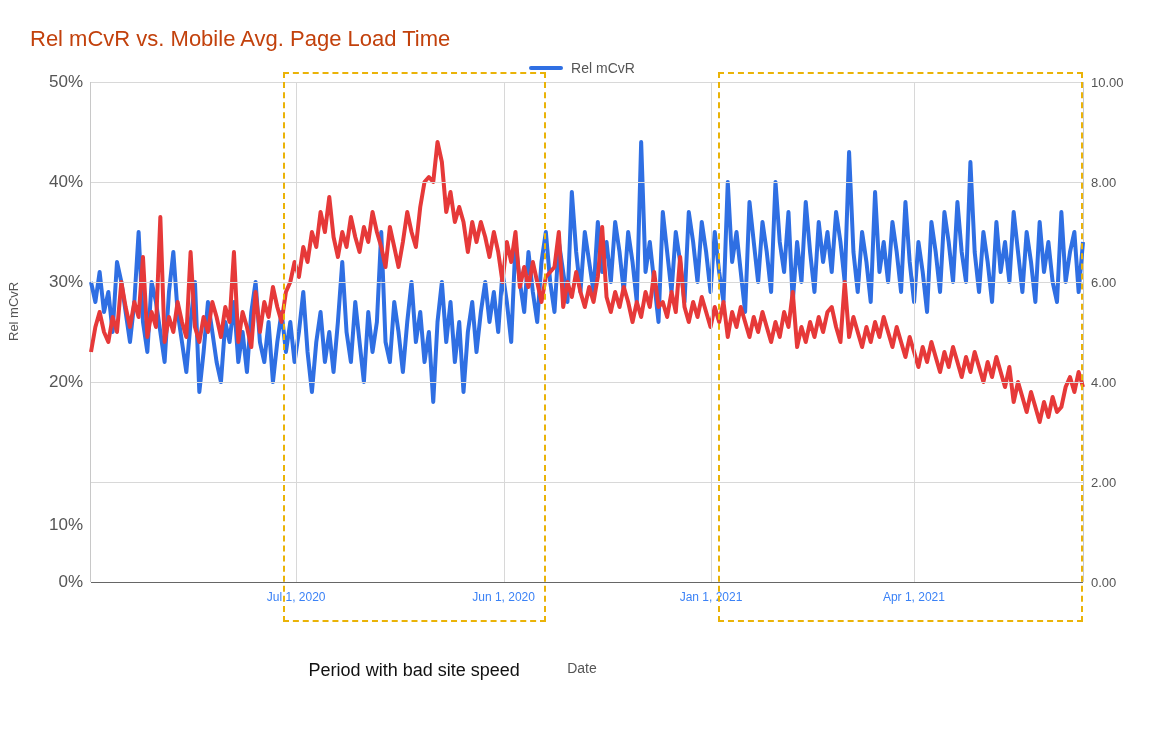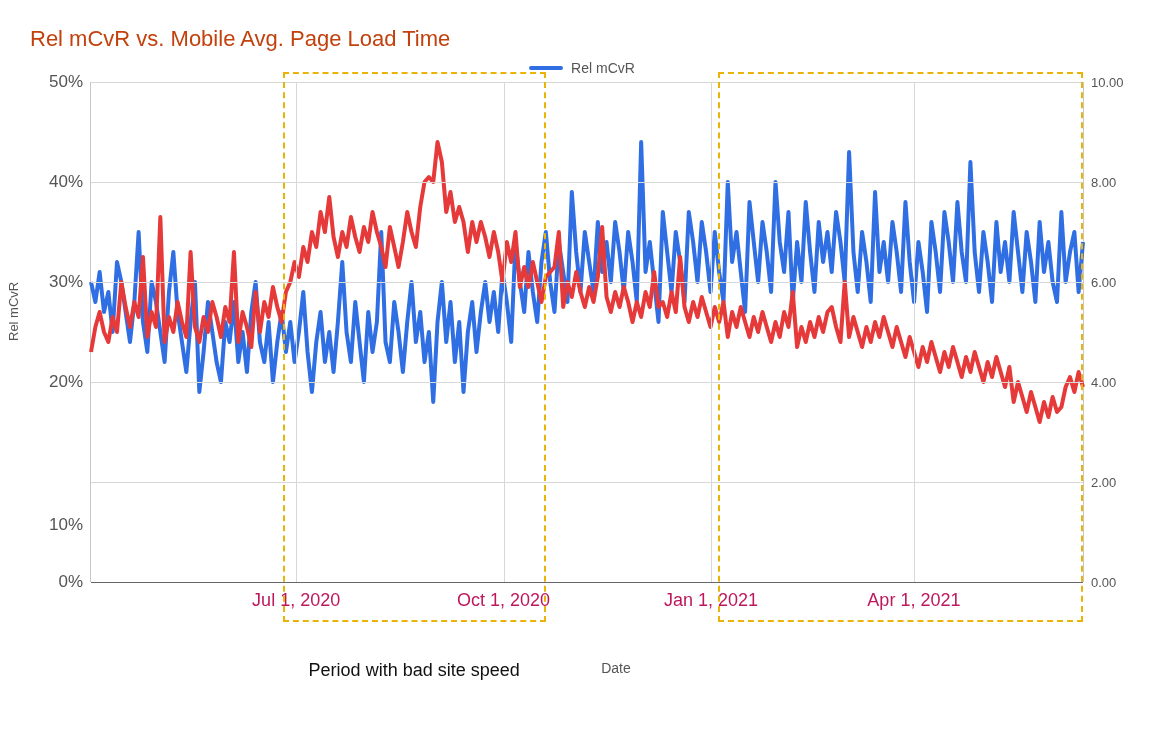--- a/index.html
+++ b/index.html
@@ -49,21 +49,20 @@
     font-size: 13px;
     color: #555;
   }
   .x-label {
     position: absolute;
     left: 50%;
     bottom: -54px;
     transform: translateX(-50%);
     font-size: 14px;
     color: #555;
-    margin-left: 34px;
   }
   .plot {
     position: absolute;
     left: 70px;
     right: 60px;
     top: 0;
     bottom: 40px;
     border-left: 1px solid #c8c8c8;
     border-right: 1px solid #c8c8c8;
   }
@@ -93,22 +92,22 @@
     padding-left: 8px;
     font-size: 13px;
     color: #555;
     white-space: nowrap;
   }
   .axis-tick-x {
     position: absolute;
     top: 100%;
     transform: translateX(-50%);
     padding-top: 8px;
-    font-size: 18px;
-    color: #be185d;
+    font-size: 12px;
+    color: #3b82f6;
     white-space: nowrap;
   }
   .highlight-box {
     position: absolute;
     border: 2px dashed #eab308;
     top: -10px;
     bottom: -40px;
     pointer-events: none;
   }
   svg.lines {
@@ -173,21 +172,21 @@
         <div class="gridline-h" style="top: 20%;"></div>
         <div class="axis-tick-y-left" style="top: 20%;">40%</div>
         <div class="axis-tick-y-right" style="top: 20%;">8.00</div>
         <div class="gridline-h" style="top: 0%;"></div>
         <div class="axis-tick-y-left" style="top: 0%;">50%</div>
         <div class="axis-tick-y-right" style="top: 0%;">10.00</div>
         <div class="zero-line" style="top: 100%;"></div>
         <div class="gridline-v" style="left: 20.6818%;"></div>
         <div class="axis-tick-x" style="left: 20.6818%;">Jul 1, 2020</div>
         <div class="gridline-v" style="left: 41.5909%;"></div>
-        <div class="axis-tick-x" style="left: 41.5909%;">Oct 1, 2020</div>
+        <div class="axis-tick-x" style="left: 41.5909%;">Jun 1, 2020</div>
         <div class="gridline-v" style="left: 62.5%;"></div>
         <div class="axis-tick-x" style="left: 62.5%;">Jan 1, 2021</div>
         <div class="gridline-v" style="left: 82.9545%;"></div>
         <div class="axis-tick-x" style="left: 82.9545%;">Apr 1, 2021</div>
         <div class="highlight-box" style="left: 19.3182%; width: 26.5909%;"></div>
         <div class="highlight-box" style="left: 63.1818%; width: 36.8182%;"></div>
       </div>
 
     <div class="x-label">Date</div>
   </div>

